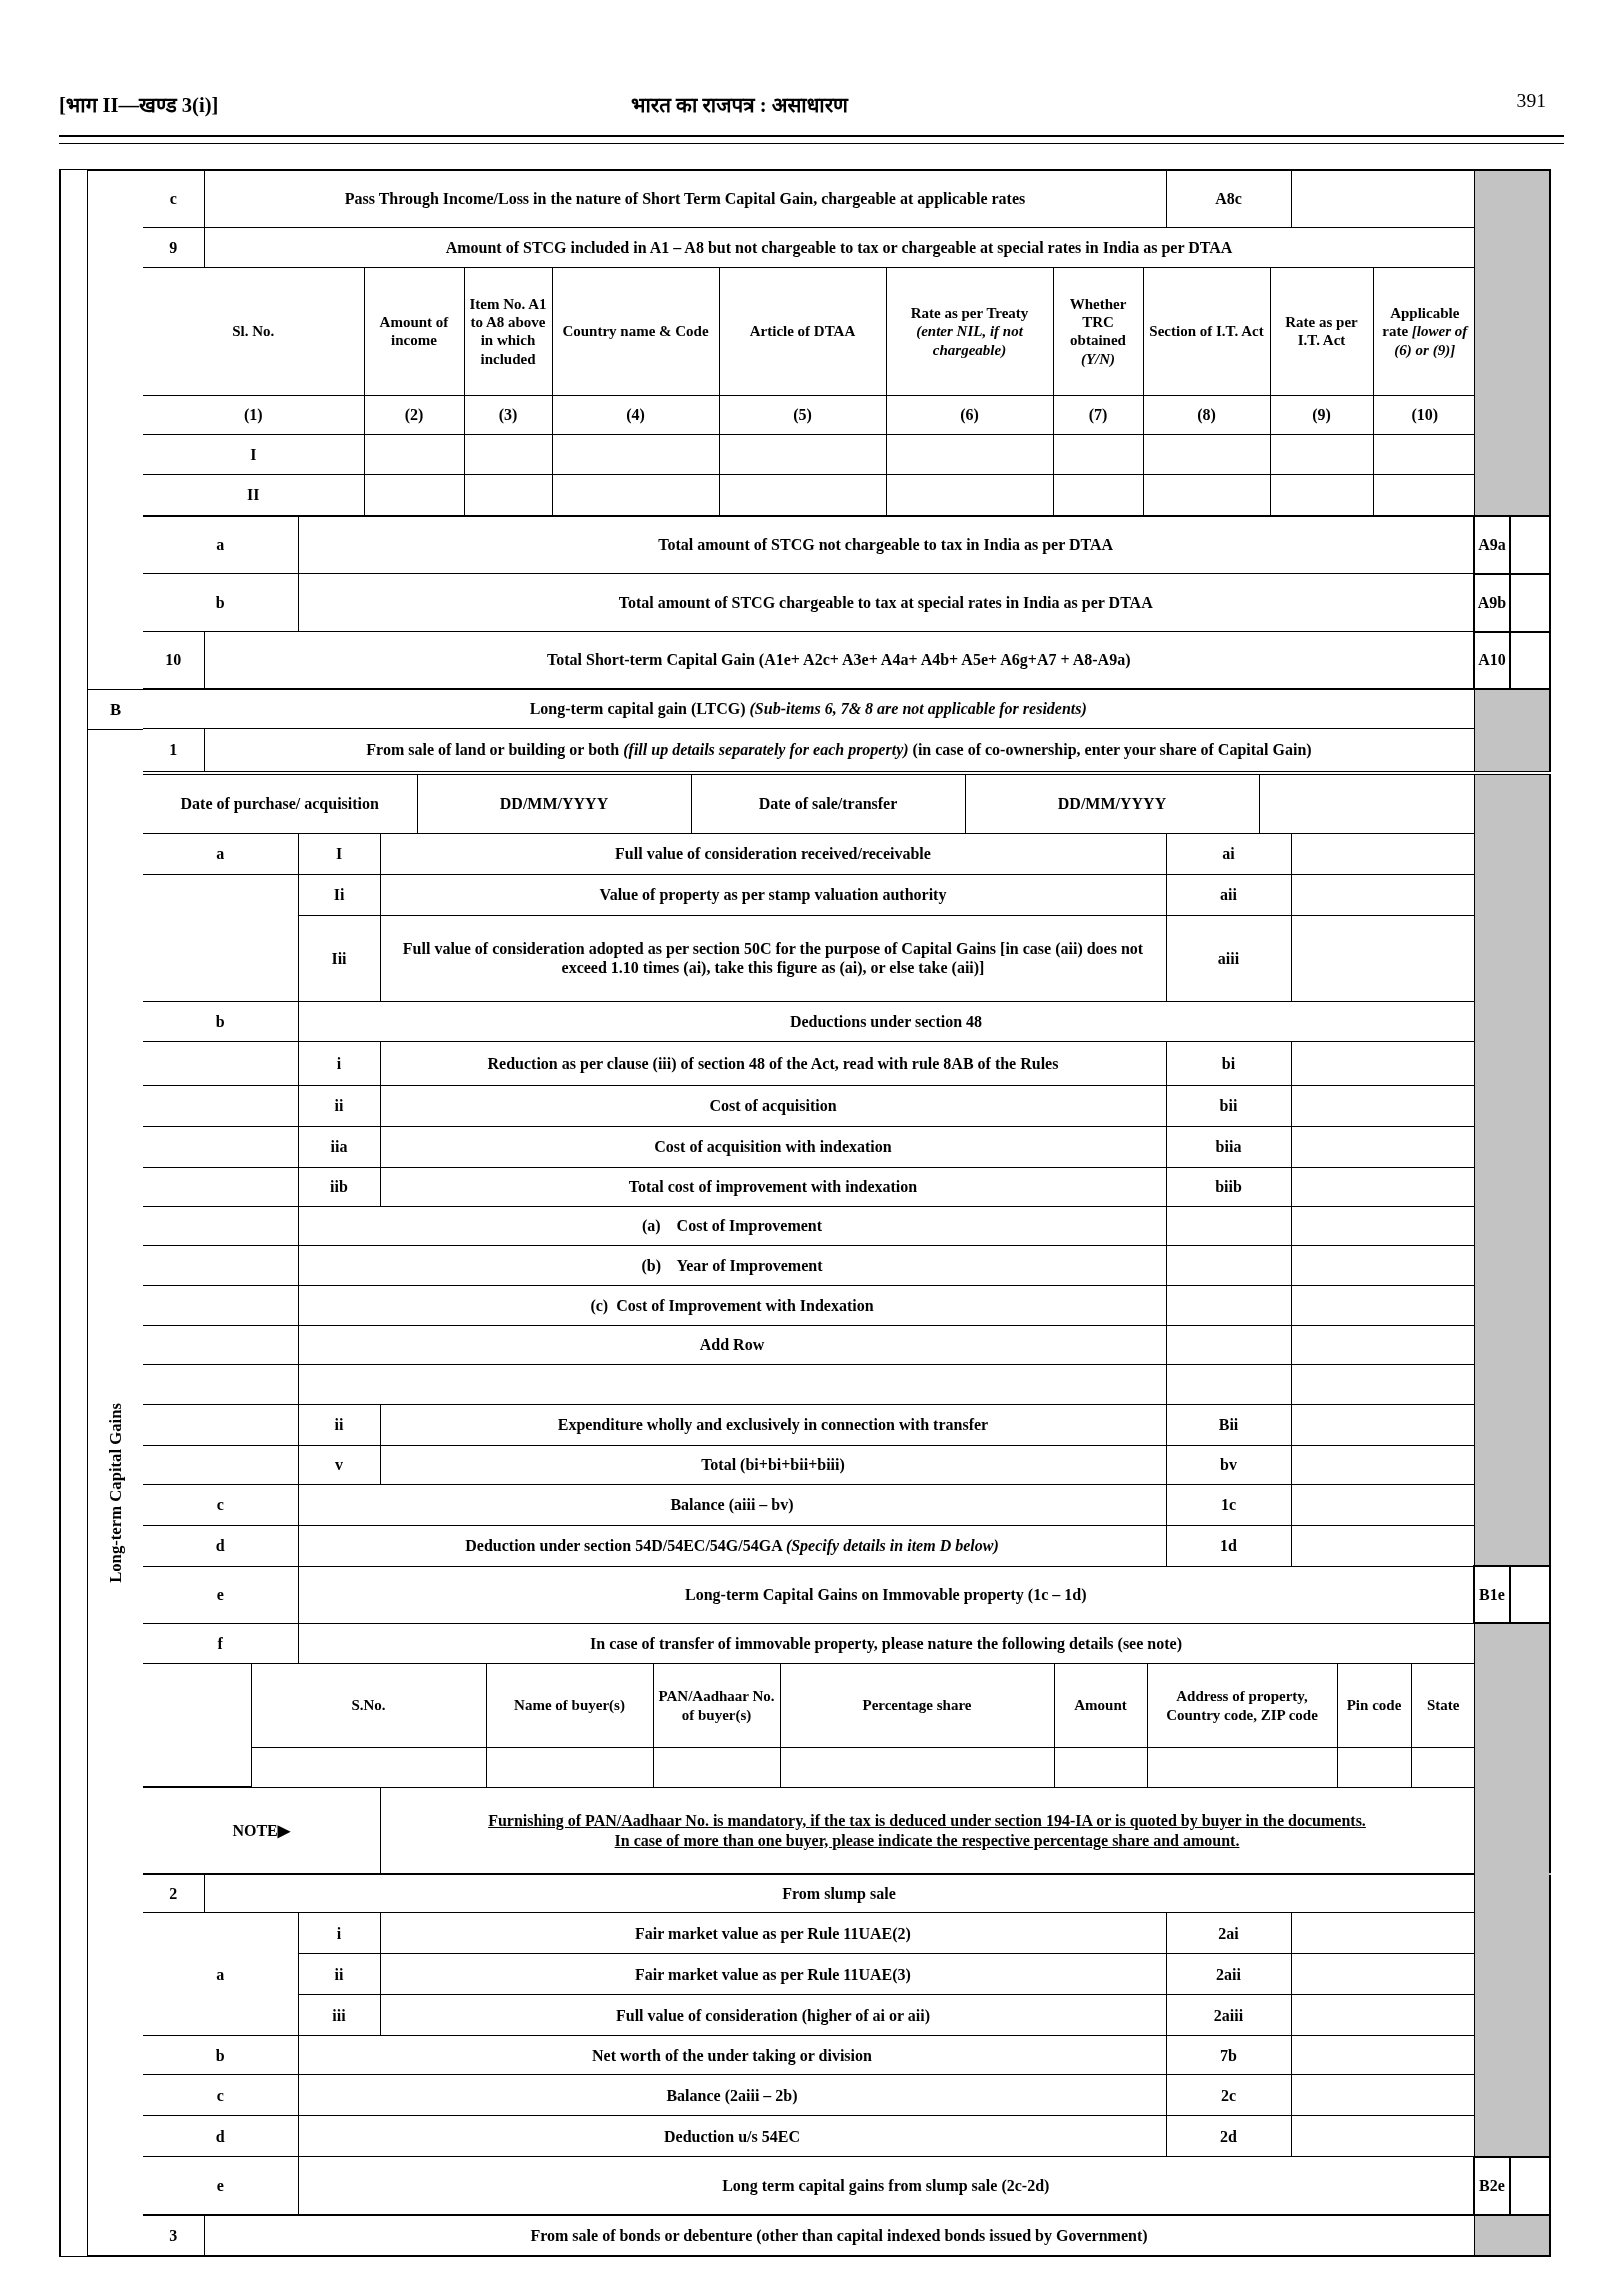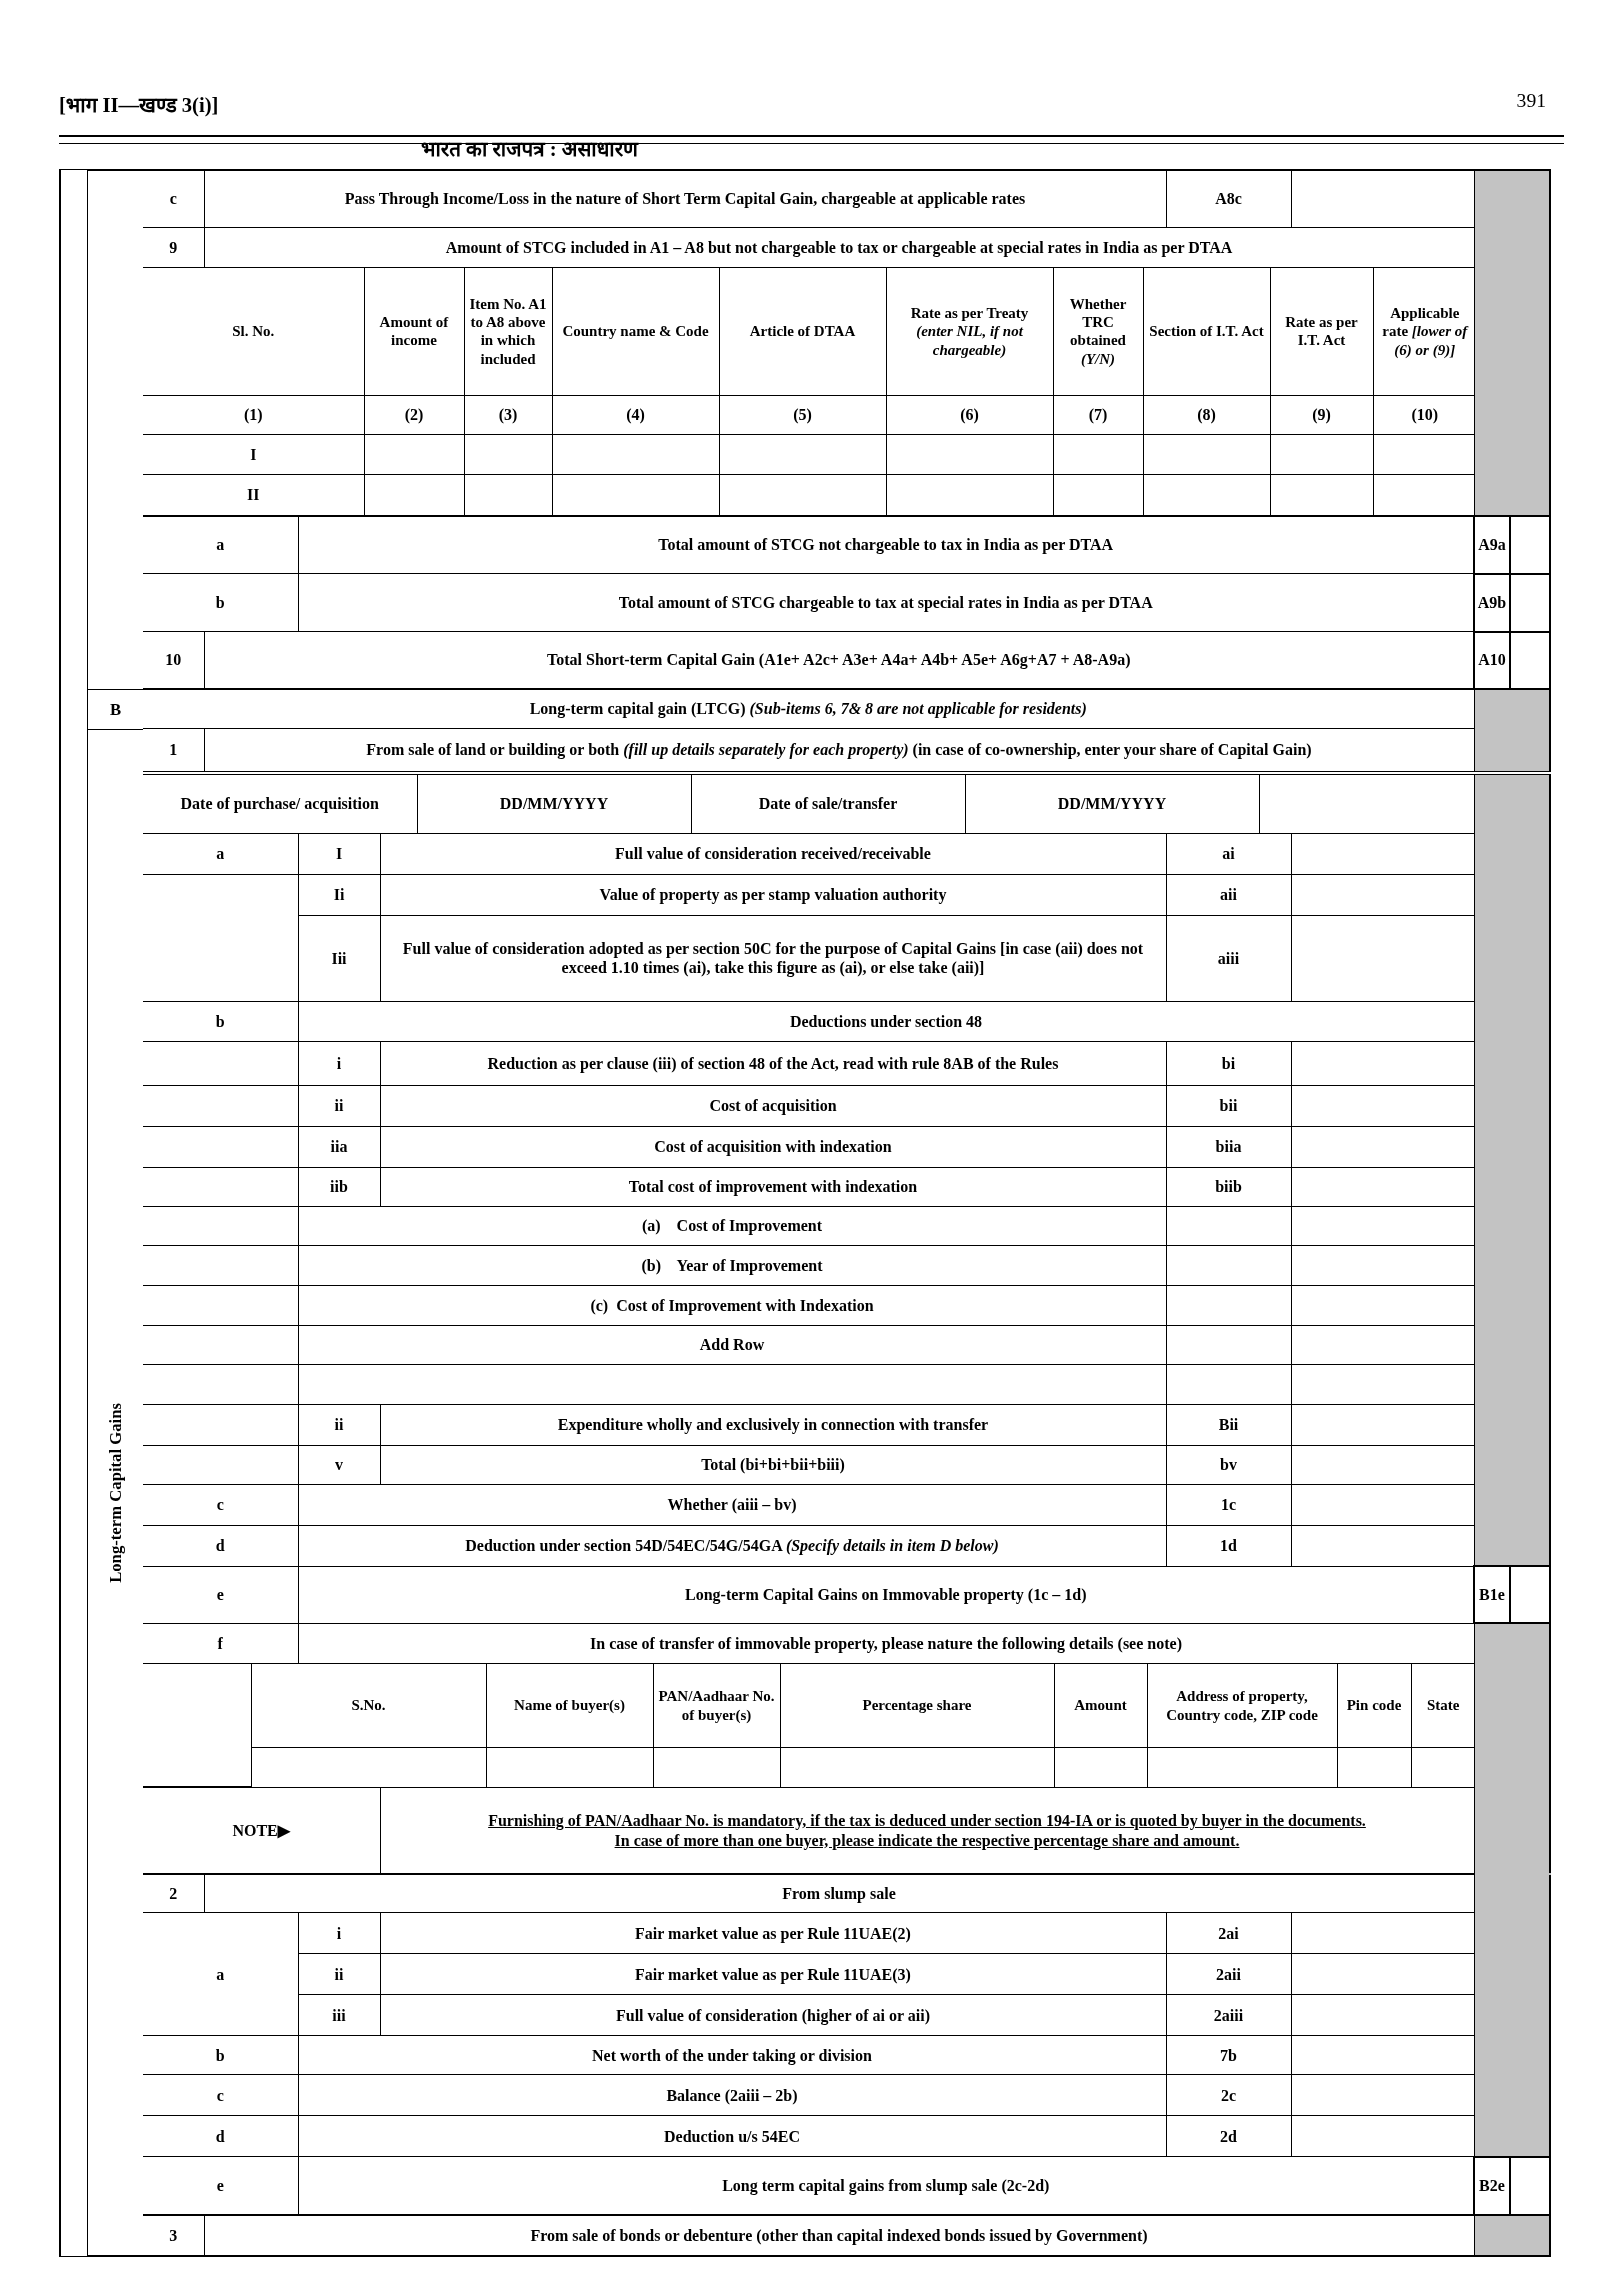--- a/index.html
+++ b/index.html
@@ -2,21 +2,21 @@
 <html><head>
 <meta charset="utf-8">
 <style>
   html,body{margin:0;padding:0;background:#fff;color:#000;}
   body{width:1622px;min-height:2293px;font-family:"Liberation Serif",serif;-webkit-font-smoothing:antialiased;}
   .page{position:relative;width:1622px;min-height:2293px;}
 
   
   .pagehead{position:relative;height:45px;margin-top:90px;font-size:20.6px;font-weight:bold;}
   .ph-part{position:absolute;left:59px;top:0;}
-  .ph-title{position:absolute;left:421px;width:637px;top:0;margin-top:44px;}
+  .ph-title{position:absolute;left:421px;width:637px;top:0;text-align:center;}
   .ph-num{position:absolute;right:76px;top:0;font-weight:normal;font-size:19.6px;}
   .rule{margin-left:59px;width:1505px;height:5.9px;border-top:2px solid #000;border-bottom:1px solid #000;}
 
   
   .formwrap{display:flex;align-items:stretch;margin:25.5px 0 0 59px;width:1493px;}
   .colA{width:29px;box-sizing:border-box;border:1.5px solid #000;border-left-width:2.5px;border-right-width:1.5px;}
   .colB{width:55px;box-sizing:border-box;border-top:2.5px solid #000;border-bottom:2.5px solid #000;display:flex;flex-direction:column;}
   .colB-top{height:519px;box-sizing:border-box;border-bottom:1.5px solid #000;}
   .colB-b{height:40px;box-sizing:border-box;border-bottom:1.5px solid #000;display:flex;align-items:center;justify-content:center;font-weight:bold;font-size:16.7px;}
   .colB-rot{flex:1;display:flex;align-items:center;justify-content:center;}
@@ -331,21 +331,21 @@
         <td colspan="2"></td>
         <td>v</td>
         <td>Total (bi+bi+bii+biii)</td>
         <td>bv</td>
         <td></td>
         <td colspan="2" class="g"></td>
       </tr>
 
       <tr style="height:41px">
         <td colspan="2">c</td>
-        <td colspan="2">Whether (aiii – bv)</td>
+        <td colspan="2">Balance (aiii – bv)</td>
         <td>1c</td>
         <td></td>
         <td colspan="2" class="g"></td>
       </tr>
 
       <tr style="height:41px">
         <td colspan="2">d</td>
         <td colspan="2">
           <span>Deduction under section 54D/54EC/54G/54GA</span> <i>(Specify details in item D below)</i>
         </td>

